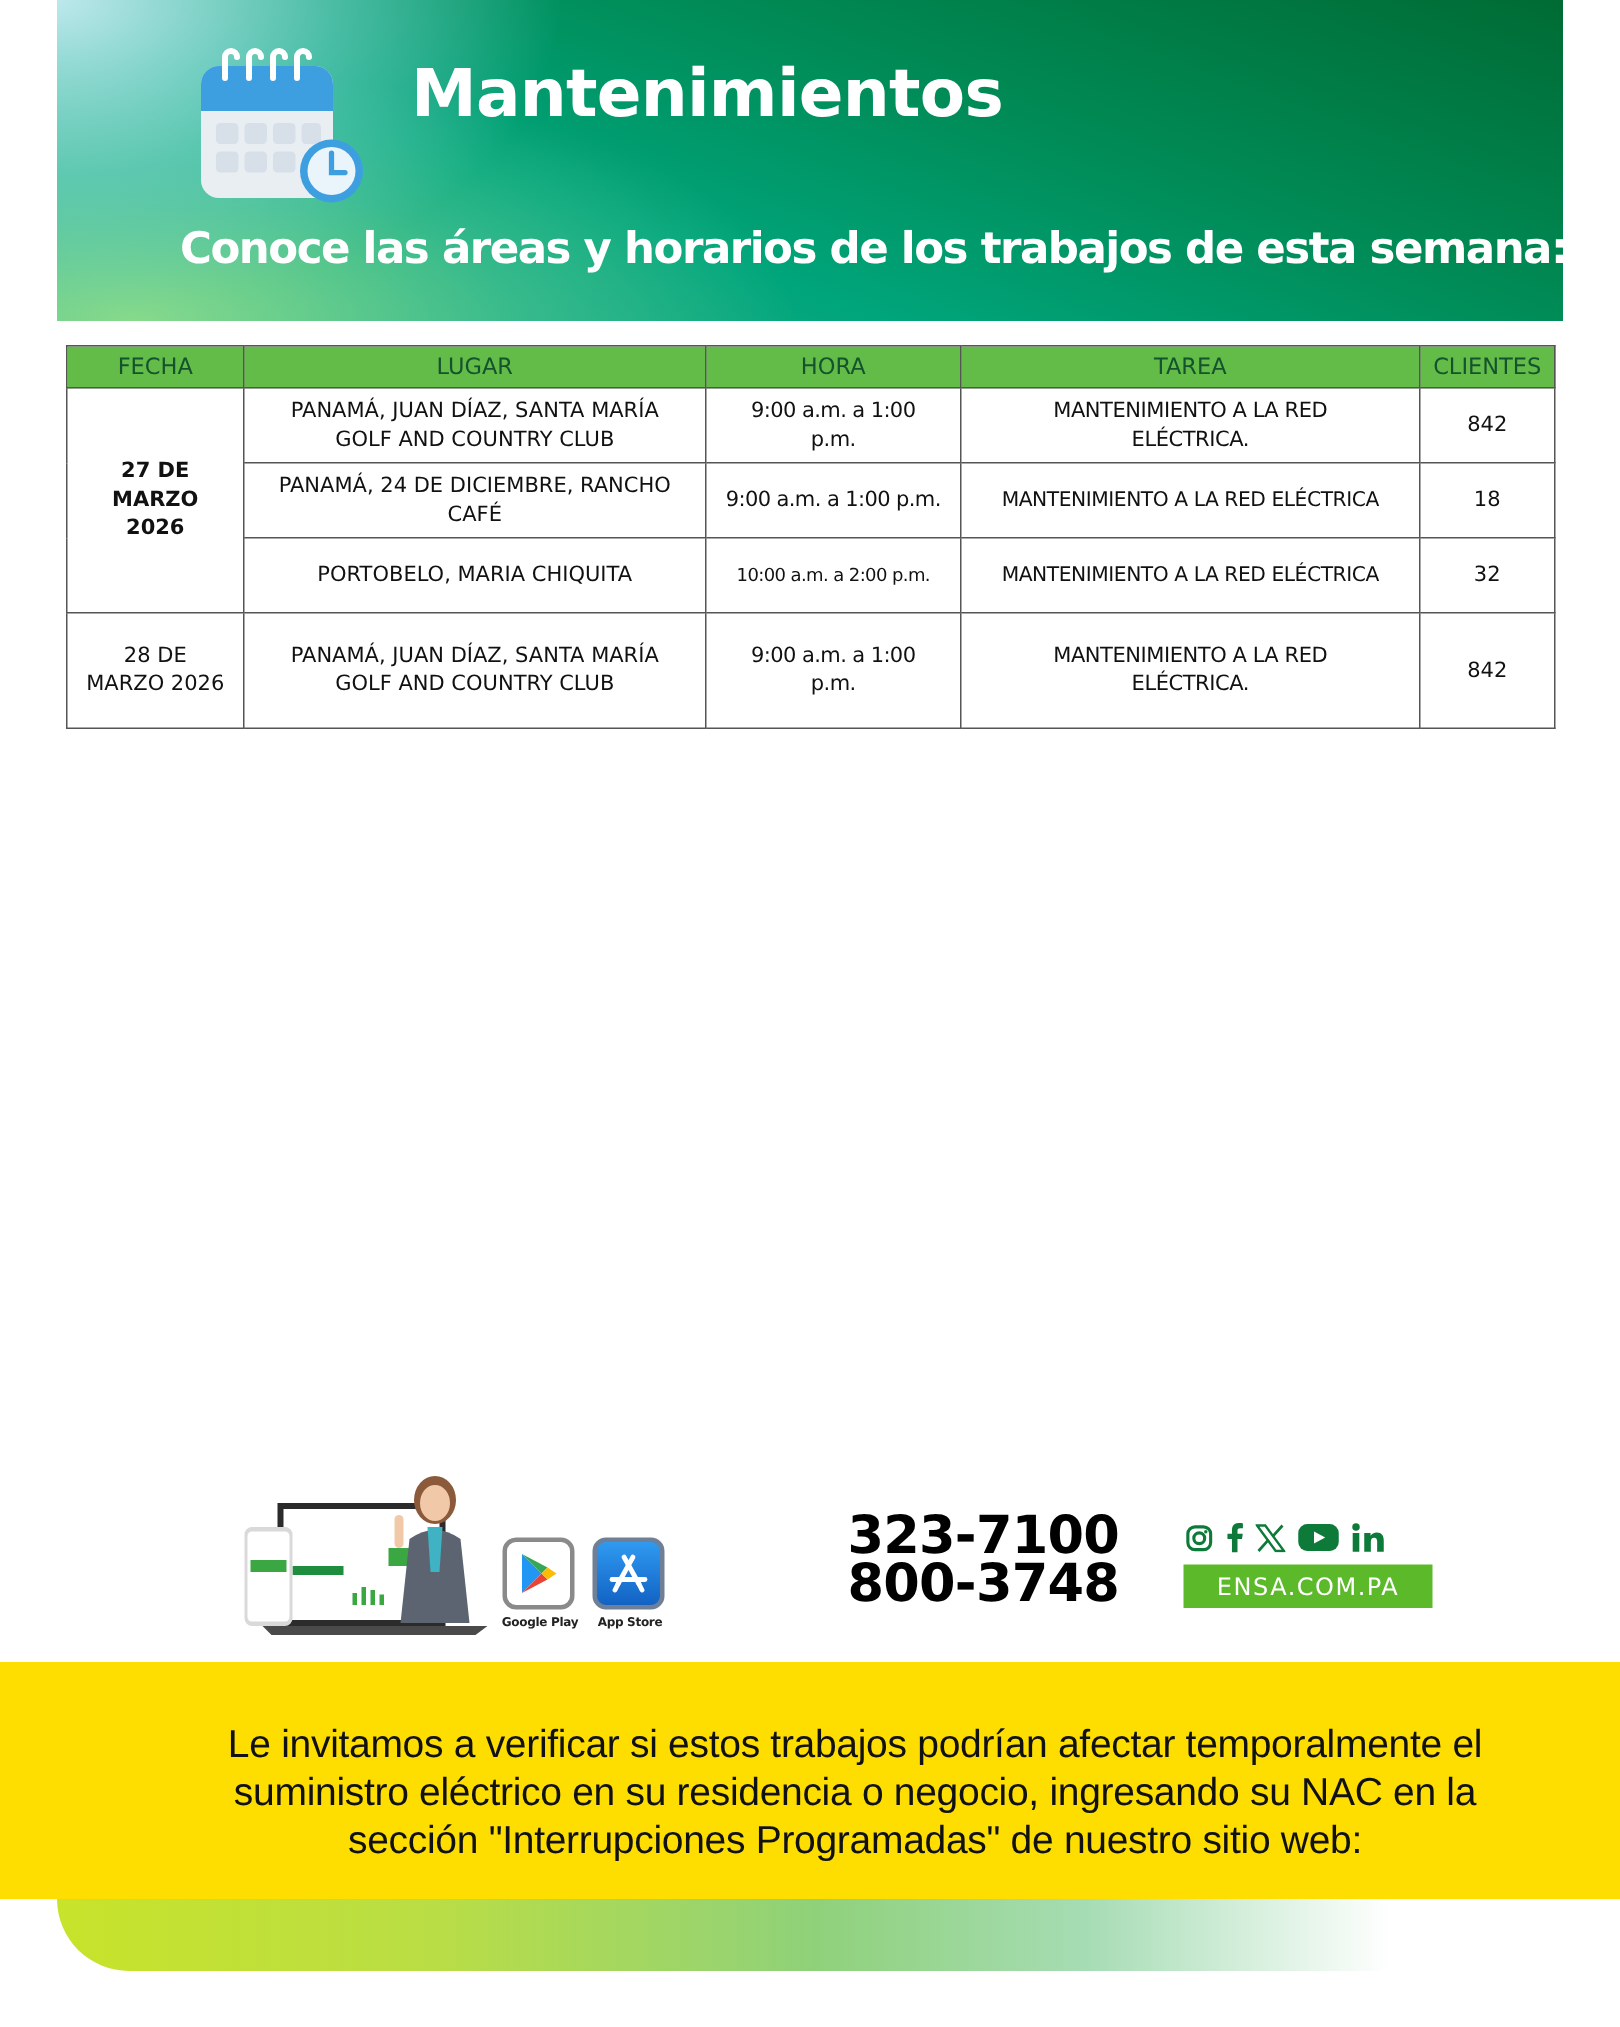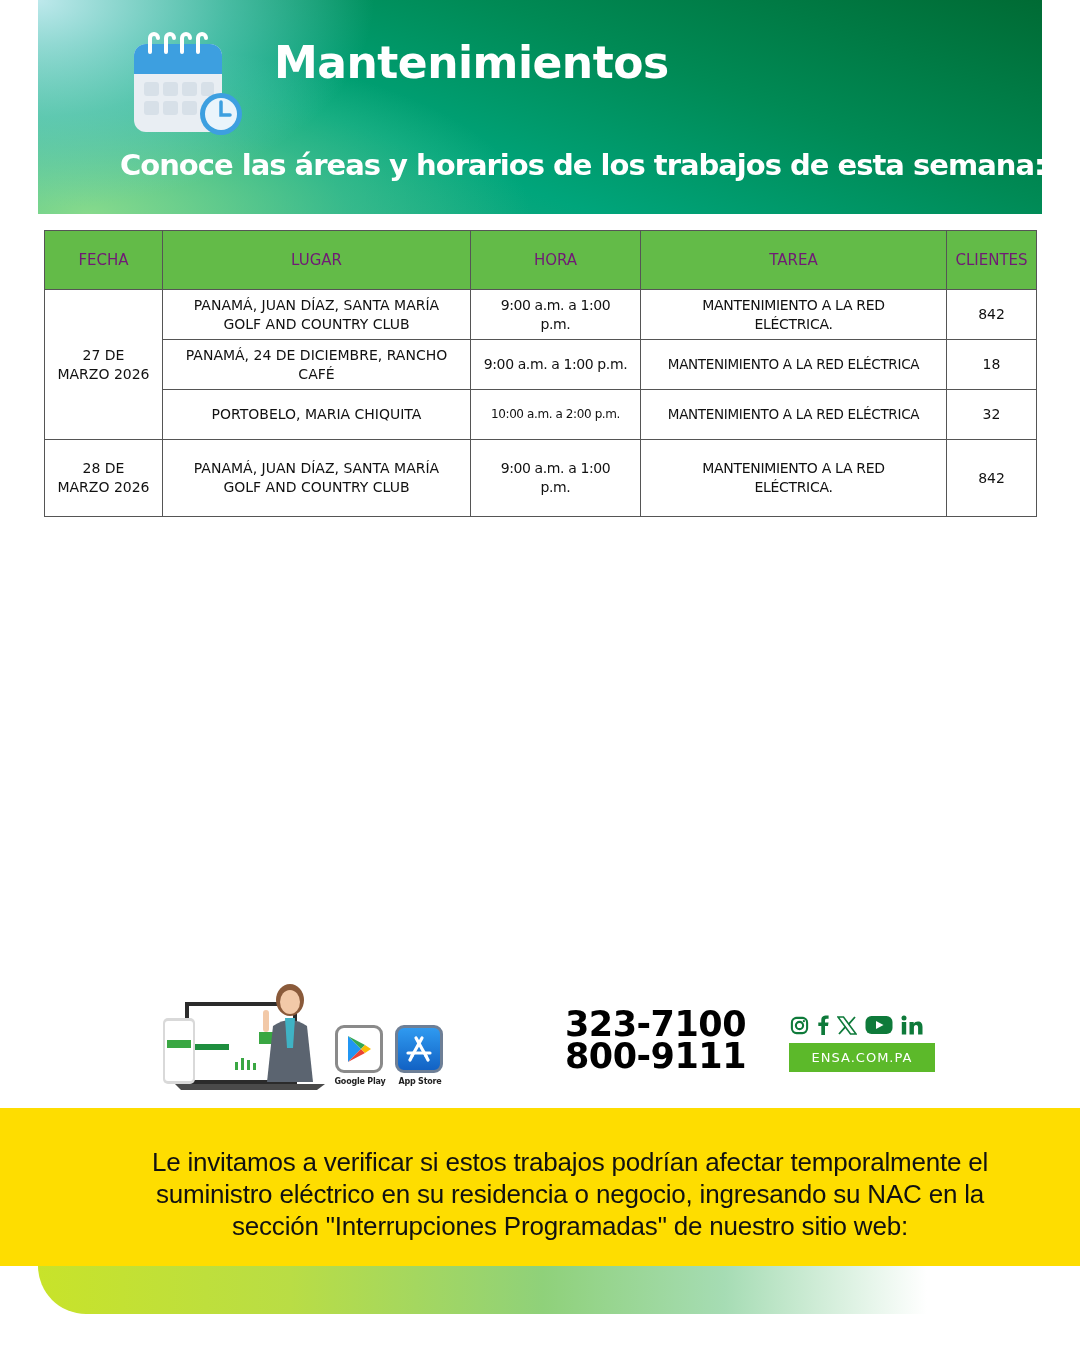--- a/index.html
+++ b/index.html
@@ -31,21 +31,21 @@
     .sched {
       position: absolute; left: 44px; top: 230px; width: 992px;
       border-collapse: collapse; table-layout: fixed;
       font-family: "DejaVu Sans", sans-serif; font-size: 14px; color: #111;
     }
     .sched th, .sched td {
       border: 1.5px solid #555; text-align: center; vertical-align: middle;
       padding: 2px 4px; line-height: 19px;
     }
     .sched th {
-      background: #63bb48; font-weight: normal; height: 59px; font-size: 15px; color: #701a75;
+      background: #63bb48; font-weight: normal; height: 28px; font-size: 15px; color: #14532d;
     }
     .sched td { background: #ffffff; height: 50px; }
     .sched tr.tall td { height: 77px; }
     .sched td.cell-hora { letter-spacing: -0.4px; }
     .sched td.cell-tarea { letter-spacing: -0.3px; }
 
     
     .promo { position: absolute; left: 155px; top: 965px; width: 360px; height: 130px; }
     .promo .devices { position: absolute; left: 0; top: 5px; width: 170px; height: 122px; }
     .promo .cta {
@@ -70,23 +70,23 @@
     .phones {
       position: absolute; left: 565px; top: 1008px;
       font-family: "DejaVu Sans", sans-serif; font-weight: bold; color: #000000;
       font-size: 35px; line-height: 32px; letter-spacing: -0.5px;
     }
 
     
     .social { position: absolute; left: 790px; top: 1013px; display: flex; align-items: center; gap: 8px; height: 24px; }
     .social .s-icon { display: flex; align-items: center; justify-content: center; color: #0e7a3a; }
     .site-badge {
-      position: absolute; left: 789px; top: 1043px; width: 146px; height: 29px;
+      position: absolute; left: 789px; top: 1043px; width: 166px; height: 29px;
       background: #5cb92a; color: #ffffff; text-align: center;
-      font-family: "DejaVu Sans", sans-serif; font-size: 13px; line-height: 29px; letter-spacing: 1px;
+      font-family: "DejaVu Sans", sans-serif; font-size: 16px; line-height: 29px; letter-spacing: 1px;
     }
 
     
     .notice {
       position: absolute; left: 0; top: 1108px; width: 1080px; height: 158px; background: #fedd00;
       text-align: center; padding-top: 20px;
     }
     .notice .msg {
       font-family: "Liberation Sans", sans-serif; font-size: 26px; line-height: 32px; color: #111;
       width: 960px; margin: 18px auto; letter-spacing: -0.2px; padding-left: 60px;
@@ -147,21 +147,21 @@
     <tr>
       <th>FECHA</th>
       <th>LUGAR</th>
       <th>HORA</th>
       <th>TAREA</th>
       <th>CLIENTES</th>
     </tr>
   </thead>
   <tbody>
     <tr>
-      <td rowspan="3" style="padding:12px 10px;">27 DE MARZO 2026</td>
+      <td rowspan="3" style="padding:12px 10px;font-weight:bold;">27 DE MARZO 2026</td>
       <td style="padding:0 18px;">PANAMÁ, JUAN DÍAZ, SANTA MARÍA GOLF AND COUNTRY CLUB</td>
       <td class="cell-hora" style="padding:0 22px;">9:00 a.m. a 1:00 p.m.</td>
       <td class="cell-tarea" style="padding:0 44px;">MANTENIMIENTO A LA RED ELÉCTRICA.</td>
       <td>842</td>
     </tr>
     <tr>
       <td style="padding:0 14px;margin-top:44px;">PANAMÁ, 24 DE DICIEMBRE, RANCHO CAFÉ</td>
       <td class="cell-hora">9:00 a.m. a 1:00 p.m.</td>
       <td class="cell-tarea" style="font-size:13.5px;">MANTENIMIENTO A LA RED ELÉCTRICA</td>
       <td>18</td>
@@ -229,21 +229,21 @@
             <path d="M8 22 l-2 4"></path>
         </g>
       </svg>
     </div>
     <div class="store-label">App Store</div>
   </div>
 </div>
 
 <div class="phones">
   <div>323-7100</div>
-  <div>800-9111</div>
+  <div>800-3748</div>
 </div>
 
 <div class="social">
   <span class="s-icon">
     <svg width="19" height="19" viewBox="0 0 20 20">
         <rect x="2" y="2" width="16" height="16" rx="5" fill="none" stroke="#0e7a3a" stroke-width="2.2"></rect>
         <circle cx="10" cy="10" r="3.8" fill="none" stroke="#0e7a3a" stroke-width="2.2"></circle>
         <circle cx="14.6" cy="5.4" r="1.2" fill="#0e7a3a"></circle>
       </svg>
   </span>

